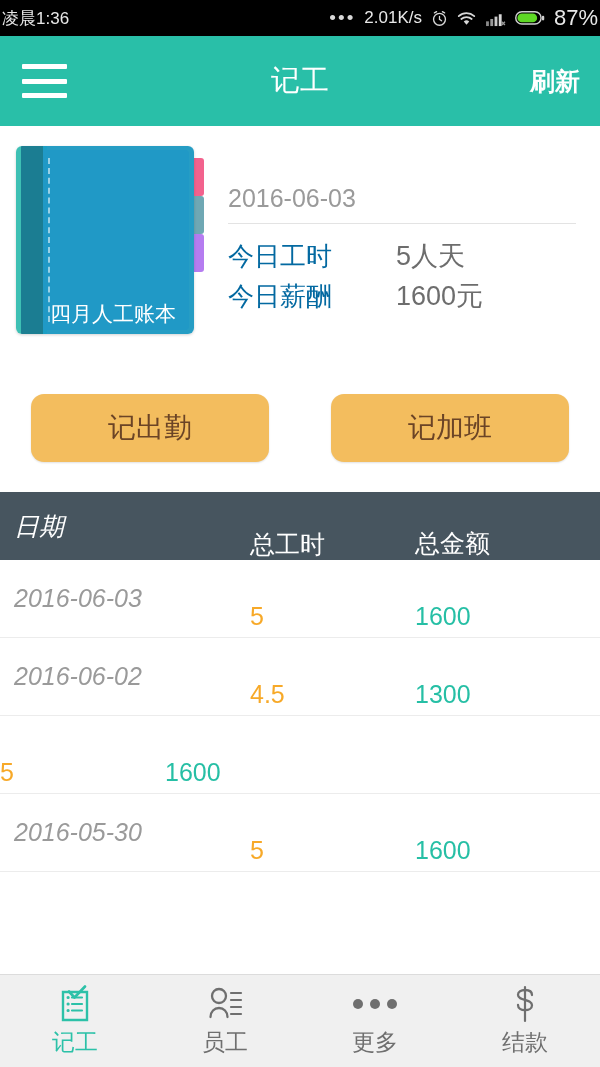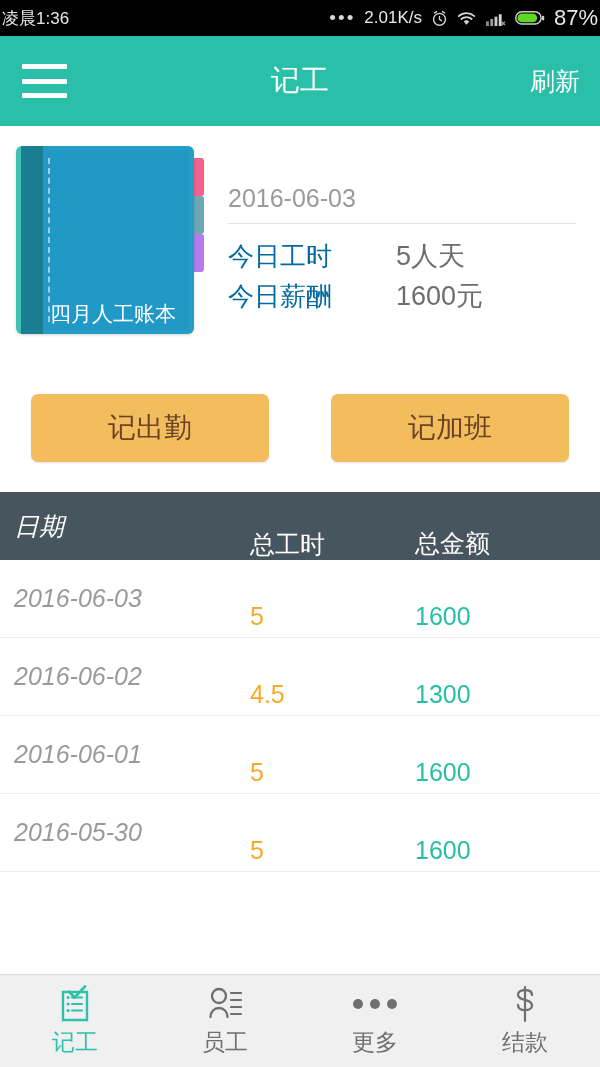--- a/index.html
+++ b/index.html
@@ -80,20 +80,21 @@
     font-size: 29px;
   }
   .app-action {
     position: absolute;
     right: 20px;
     top: 50%;
     transform: translateY(-50%);
     color: #ffffff;
     font-size: 25px;
     cursor: pointer;
+    font-weight: bold;
   }
 
   
   .summary {
     display: flex;
     padding: 16px 0 0 16px;
     background: #ffffff;
     height: 248px;
     box-sizing: border-box;
   }
@@ -189,21 +190,21 @@
     display: flex;
     justify-content: space-around;
     padding: 20px 0 30px 0;
     background: #ffffff;
   }
   .action-btn {
     width: 238px;
     height: 68px;
     background: #f3bd5e;
     border: none;
-    border-radius: 7px;
+    border-radius: 13px;
     color: #6b4426;
     font-size: 28px;
     font-family: inherit;
     cursor: pointer;
     box-shadow: 0 1px 2px rgba(0,0,0,0.12);
   }
 
   
   .table-head {
     background: #47555f;
@@ -367,21 +368,20 @@
       <div class="col-date">2016-06-03</div>
       <div class="col-hours">5</div>
       <div class="col-amount">1600</div>
     </div>
     <div class="table-row">
       <div class="col-date">2016-06-02</div>
       <div class="col-hours">4.5</div>
       <div class="col-amount">1300</div>
     </div>
     <div class="table-row">
-      <div class="col-date">2016-06-01</div>
       <div class="col-hours">5</div>
       <div class="col-amount">1600</div>
     </div>
     <div class="table-row">
       <div class="col-date">2016-05-30</div>
       <div class="col-hours">5</div>
       <div class="col-amount">1600</div>
     </div>
   </div>
 <div class="table-filler"></div>

